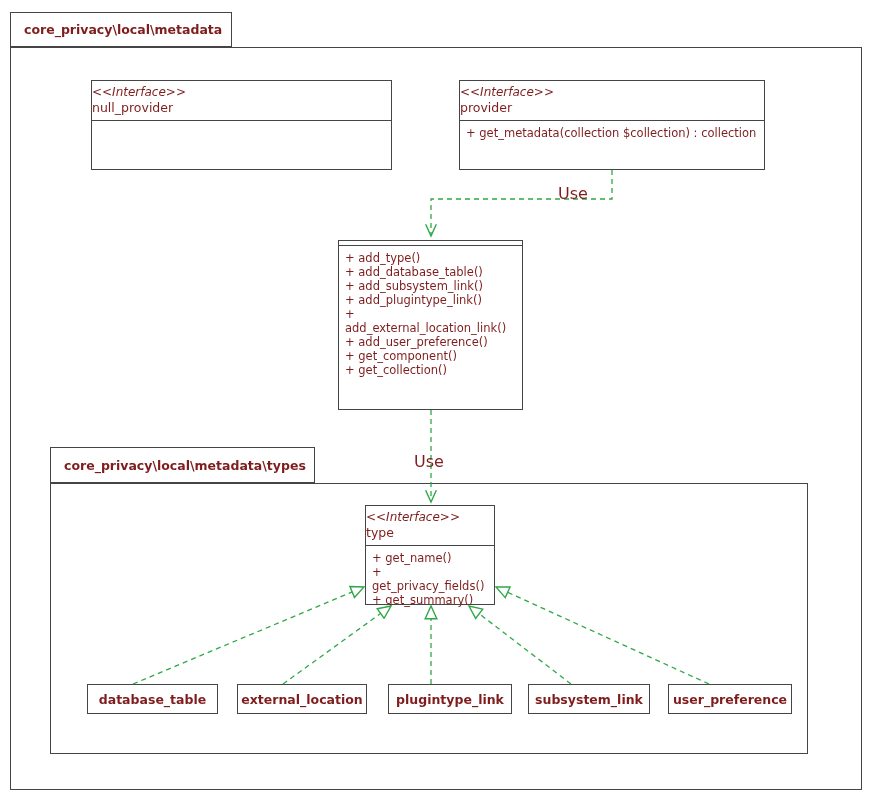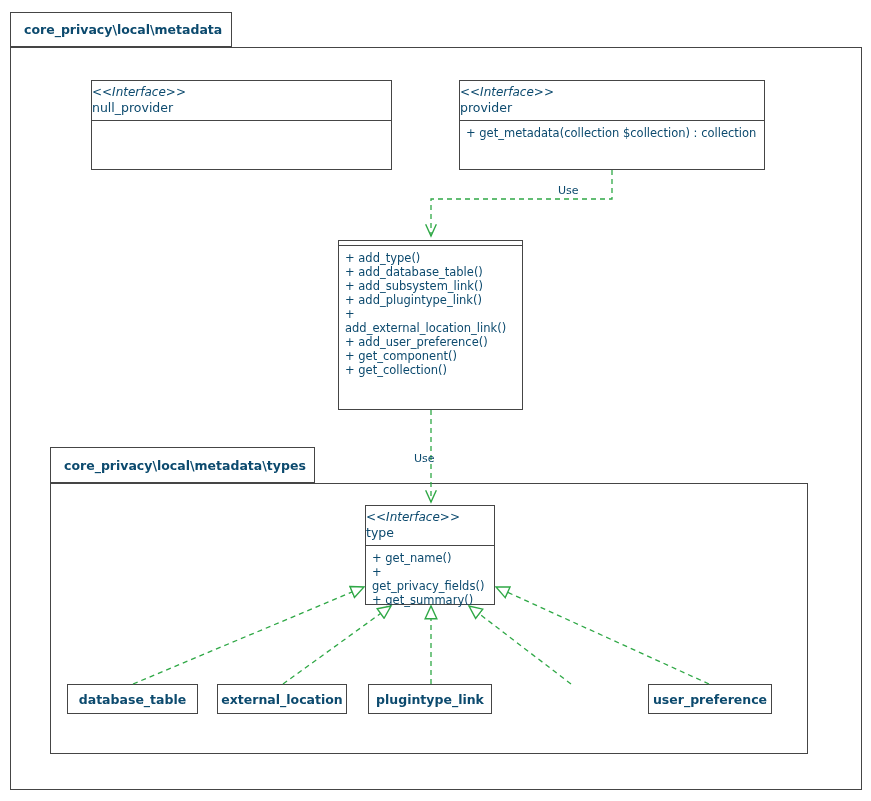--- a/index.html
+++ b/index.html
@@ -6,21 +6,21 @@
   :root {
     --arrow-color: #2fa846;
     --border-color: #454545;
   }
   .canvas {
     position: relative;
     width: 871px;
     height: 801px;
     background: #ffffff;
     font-family: "DejaVu Sans", "Liberation Sans", sans-serif;
-    color: #0c4a6e;
+    color: #7f1d1d;
     overflow: hidden;
     border-radius: 24px;
   }
   .abs { position: absolute; box-sizing: border-box; }
 
   
   .pkg-tab {
     background: #ffffff;
     border: 1.6px solid var(--border-color);
     display: flex;
@@ -49,41 +49,42 @@
   .methods { padding: 5px 5px 0 6px; font-size: 11.5px; line-height: 14px; }
   .leaf-box {
     background: #ffffff;
     border: 1.6px solid var(--border-color);
     display: flex;
     align-items: center;
     justify-content: center;
     font-weight: bold;
     font-size: 12.5px;
     z-index: 3;
+    margin-left: 20px;
   }
 
   
   svg.arrows {
     position: absolute;
     left: 0; top: 0;
     width: 871px; height: 801px;
     z-index: 4;
     pointer-events: none;
   }
   svg.arrows path.edge {
     fill: none;
     stroke: var(--arrow-color);
     stroke-width: 1.3;
     stroke-dasharray: 5 4;
   }
   .open-head { fill: none; stroke: var(--arrow-color); stroke-width: 1.3; }
   .tri-head  { fill: #ffffff; stroke: var(--arrow-color); stroke-width: 1.3; }
 
   .use-label {
-    font-size: 11px;
+    font-size: 16px;
     z-index: 5;
     background: transparent;
   }
 </style>
 </head>
 <body>
 
 <div class="canvas">
 
   <div class="abs pkg-tab" style="left:10px; top:12px; width:222px; height:35px;">
@@ -144,20 +145,23 @@
 
   <div class="abs leaf-box" style="left:67px; top:684px; width:131px; height:30px;">
     <span>database_table</span>
   </div>
   <div class="abs leaf-box" style="left:217px; top:684px; width:130px; height:30px;">
     <span>external_location</span>
   </div>
   <div class="abs leaf-box" style="left:368px; top:684px; width:124px; height:30px;">
     <span>plugintype_link</span>
   </div>
+  <div class="abs leaf-box" style="left:508px; top:684px; width:122px; height:30px;">
+    <span>subsystem_link</span>
+  </div>
   <div class="abs leaf-box" style="left:648px; top:684px; width:124px; height:30px;">
     <span>user_preference</span>
   </div>
 
   <svg class="arrows" viewBox="0 0 871 801" xmlns="http://www.w3.org/2000/svg">
     <defs>
       <marker id="openArrow" viewBox="0 0 14 12" refX="12" refY="6" markerWidth="15" markerHeight="13" markerUnits="userSpaceOnUse" orient="auto">
         <path class="open-head" d="M1,1 L12,6 L1,11"></path>
       </marker>
       <marker id="triangle" viewBox="0 0 15 13" refX="13" refY="6.5" markerWidth="16" markerHeight="14" markerUnits="userSpaceOnUse" orient="auto">

